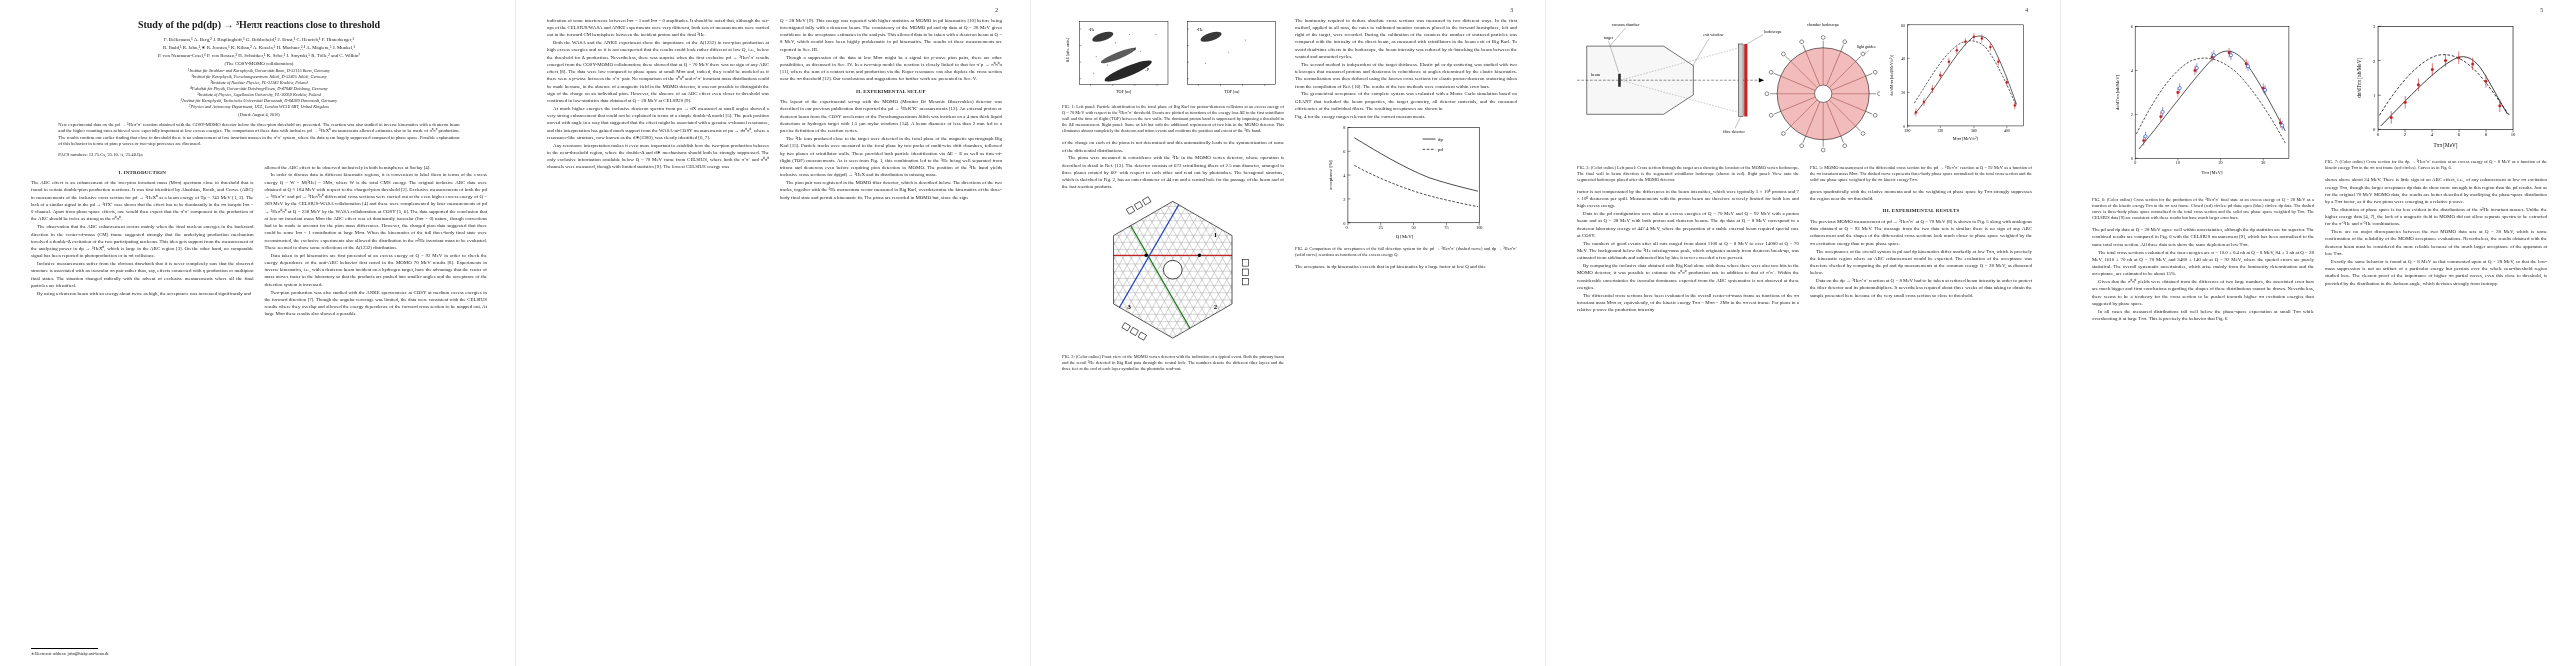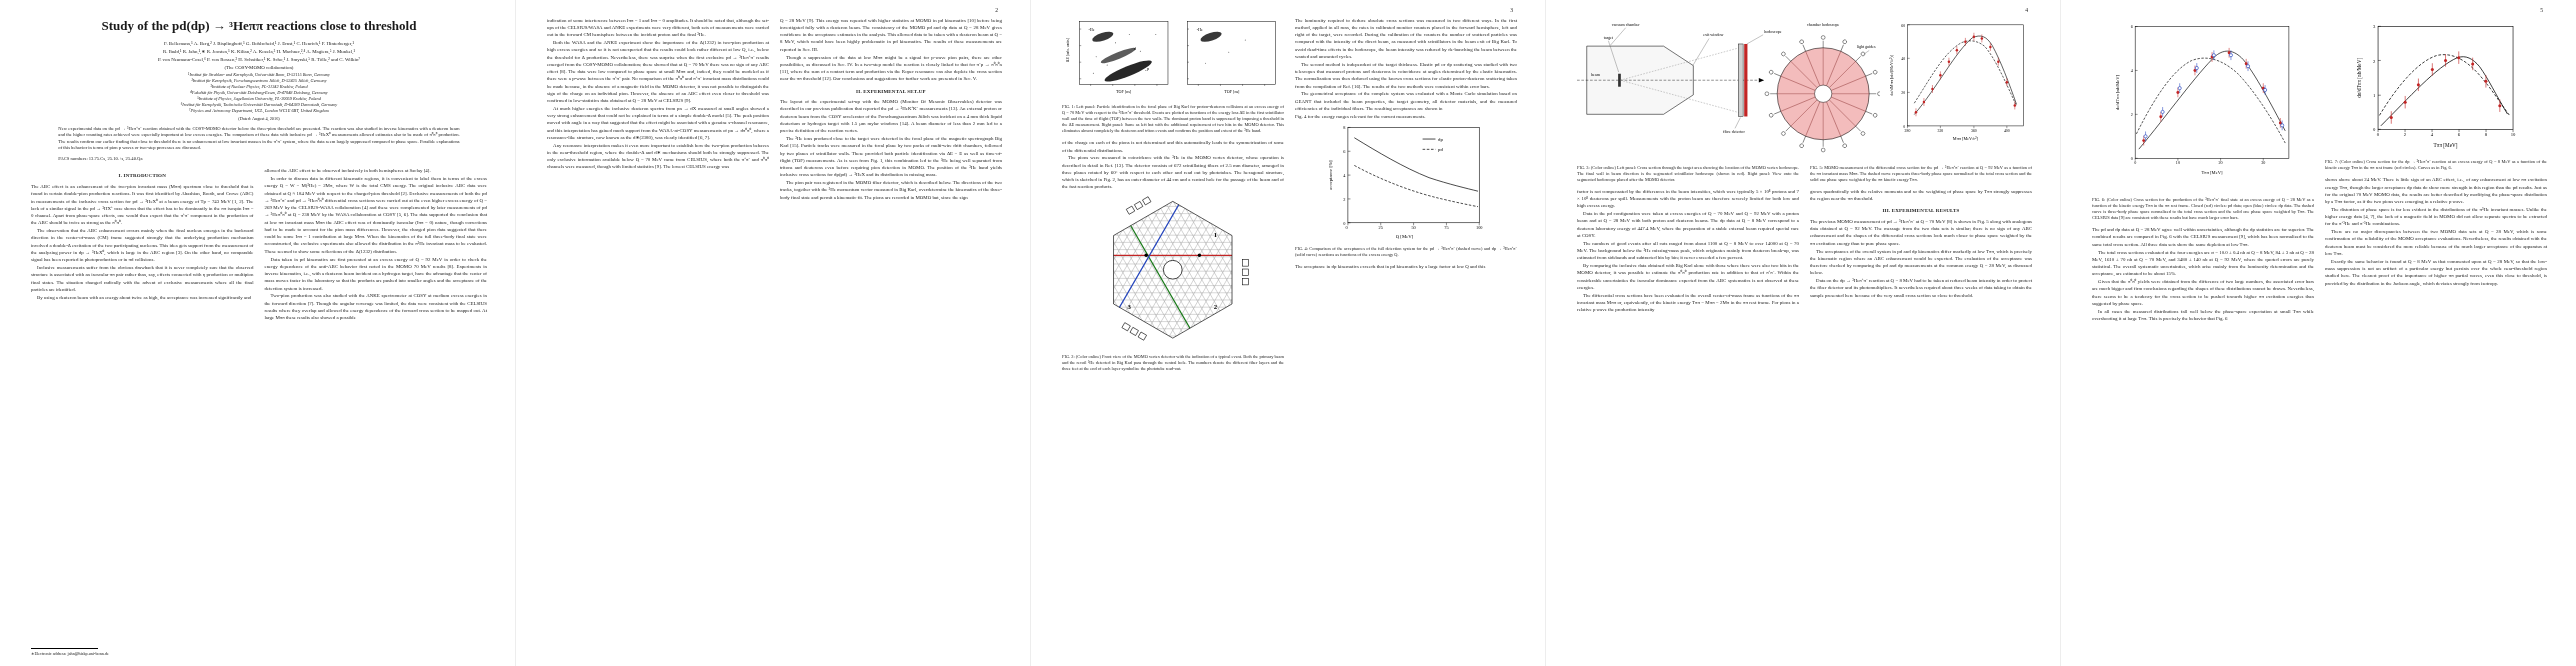--- a/index.html
+++ b/index.html
@@ -9,21 +9,21 @@
   .arxiv-stamp { position:absolute; left:15px; top:333px;
          transform:translate(-50%,-50%) rotate(-90deg);
          font-family:"Liberation Sans", sans-serif; font-size:12.8px; color:#6e6e6e;
          letter-spacing:0.3px; white-space:nowrap; }
   .pages { position:absolute; left:0; top:0; display:flex; width:2576px; height:667px; }
   .page { width:515px; height:667px; padding:16.7px 28px 12.2px 31px; position:relative;
           background:#fff; overflow:hidden; }
   .page + .page { border-left:0.6px solid #ededed; }
   .pagenum { position:absolute; top:6.7px; right:32px; font-size:5.6px; }
   .titleblock { text-align:center; }
-  .title { font-size:13px; font-weight:bold; margin:1.1px auto 5px; width:80%; line-height:1.3;font-family:Liberation Serif, serif; }
+  .title { font-size:10px; font-weight:bold; margin:1.1px auto 5px; width:80%; line-height:1.3;font-family:Liberation Serif, serif; }
   .authors { font-size:4.9px; margin:0.6px 0; line-height:1.5; }
   .collab { font-size:4.9px; margin:1.7px 0 2.2px; }
   .affils p { font-style:italic; font-size:4.3px; margin:0.3px 0; line-height:1.35; }
   .dated { font-size:4.3px; margin:2.2px 0 4.4px; }
   .abstract { width:88%; margin:0 auto; text-align:justify; font-size:4.6px; line-height:1.42; }
   .pacs { width:88%; margin:3.9px auto 6.7px; text-align:left; font-size:4.6px; }
   .cols { display:flex; gap:11px; align-items:flex-start; }
   .col { flex:1 1 0; min-width:0; text-align:justify; font-size:4.9px; line-height:1.48; }
   .para { margin:0; text-indent:6.1px; }
   .para.noind { text-indent:0; }

